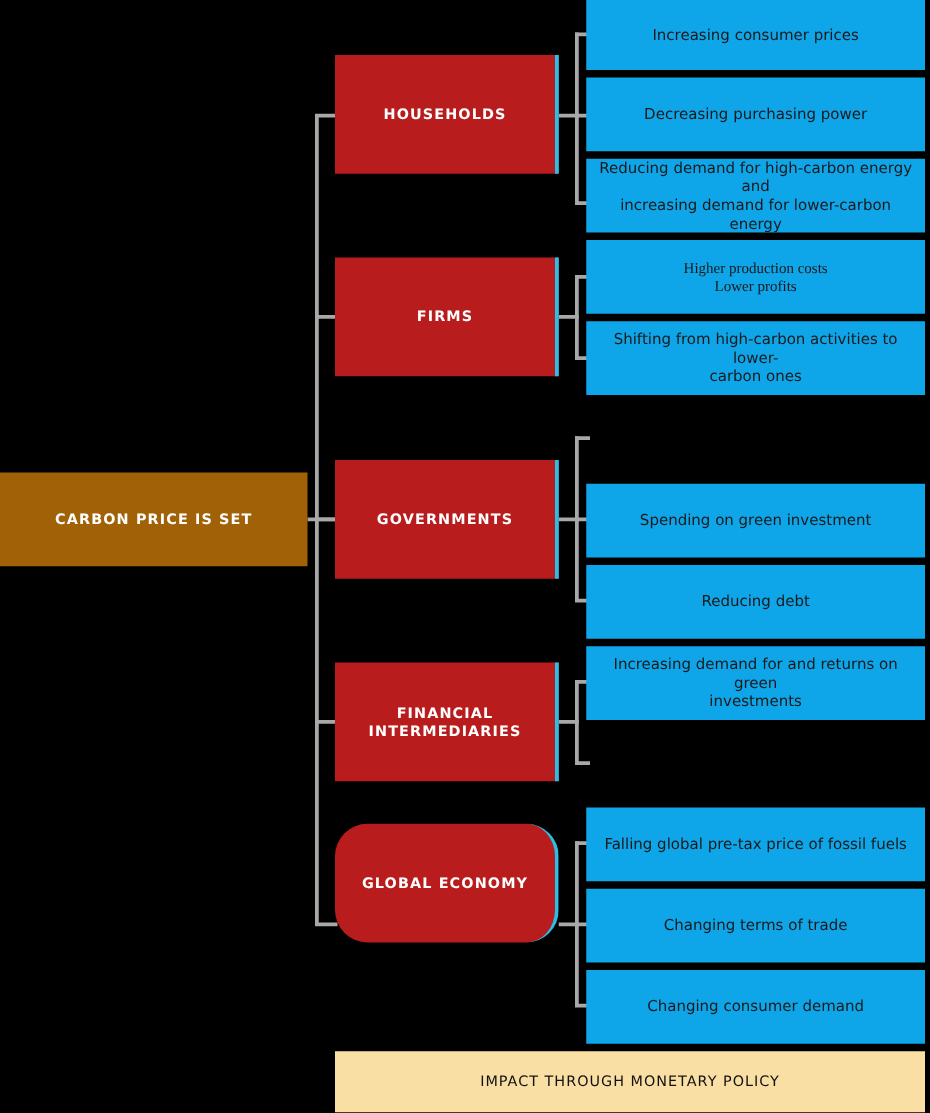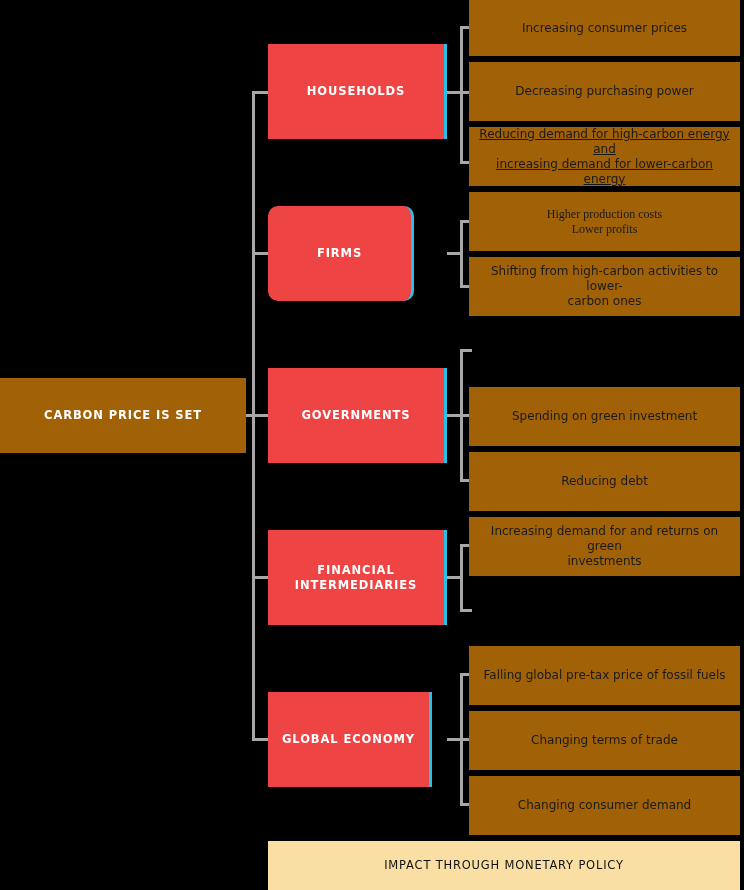--- a/index.html
+++ b/index.html
@@ -37,31 +37,31 @@
 
   .root-box {
     background: #a16207;
     color: #ffffff;
     font-size: 11.5px;
     font-weight: bold;
     letter-spacing: 0.9px;
   }
 
   .sector-box {
-    background: #ef4444;
+    background: #b91c1c;
     color: #ffffff;
     font-size: 11.5px;
     font-weight: bold;
     letter-spacing: 0.9px;
     border-right: 3px solid #29c0e8;
   }
   .sector-box .lbl { white-space: pre-line; }
 
   .effect-box {
-    background: #a16207;
+    background: #0ea5e9;
     color: #1a1a1a;
     font-size: 12px;
     font-weight: normal;
     padding: 4px 10px;
   }
   .effect-box .lbl { white-space: pre-line; }
 
   .footer-box {
     background: #fadfa5;
     color: #111111;
@@ -114,44 +114,44 @@
   <div class="conn conn-h" style="left:460px; top:803px; width:12px;"></div>
 
   <div class="box root-box" style="left:0px; top:378px; width:246px; height:75px;">
     <span class="lbl">CARBON PRICE IS SET</span>
   </div>
 
   <div class="box sector-box" style="left:268px; top:44px; width:179px; height:95px;">
     <span class="lbl">HOUSEHOLDS</span>
   </div>
 
-  <div class="box sector-box" style="left:268px; top:206px; width:146px; height:95px;border-radius:10px;">
+  <div class="box sector-box" style="left:268px; top:206px; width:179px; height:95px;">
     <span class="lbl">FIRMS</span>
   </div>
 
   <div class="box sector-box" style="left:268px; top:368px; width:179px; height:95px;">
     <span class="lbl">GOVERNMENTS</span>
   </div>
 
   <div class="box sector-box" style="left:268px; top:530px; width:179px; height:95px;">
     <span class="lbl">FINANCIAL
 INTERMEDIARIES</span>
   </div>
 
-  <div class="box sector-box" style="left:268px; top:692px; width:164px; height:95px;">
+  <div class="box sector-box" style="left:268px; top:659px; width:179px; height:95px;border-radius:26px;">
     <span class="lbl">GLOBAL ECONOMY</span>
   </div>
 
   <div class="box effect-box" style="left:469px; top:0px; width:271px; height:56px;">
     <span class="lbl">Increasing consumer prices</span>
   </div>
   <div class="box effect-box" style="left:469px; top:62px; width:271px; height:59px;">
     <span class="lbl">Decreasing purchasing power</span>
   </div>
-  <div class="box effect-box" style="left:469px; top:127px; width:271px; height:59px;text-decoration:underline;">
+  <div class="box effect-box" style="left:469px; top:127px; width:271px; height:59px;">
     <span class="lbl">Reducing demand for high-carbon energy and
 increasing demand for lower-carbon energy</span>
   </div>
 
   <div class="box effect-box" style="left:469px; top:192px; width:271px; height:59px;font-family:Liberation Serif, serif;">
     <span class="lbl">Higher production costs
 Lower profits</span>
   </div>
   <div class="box effect-box" style="left:469px; top:257px; width:271px; height:59px;">
     <span class="lbl">Shifting from high-carbon activities to lower-

